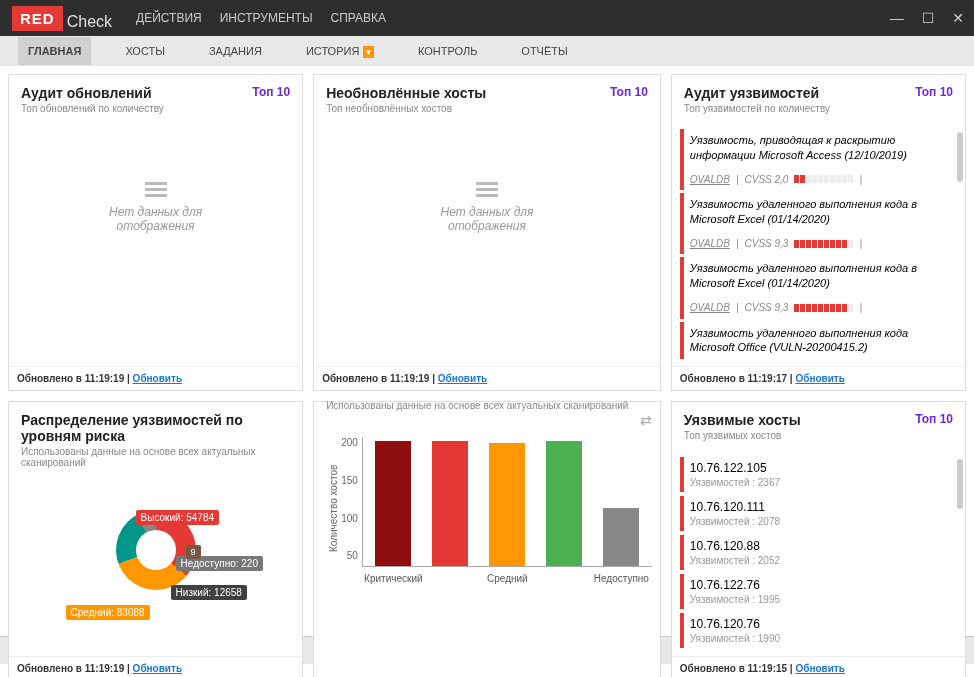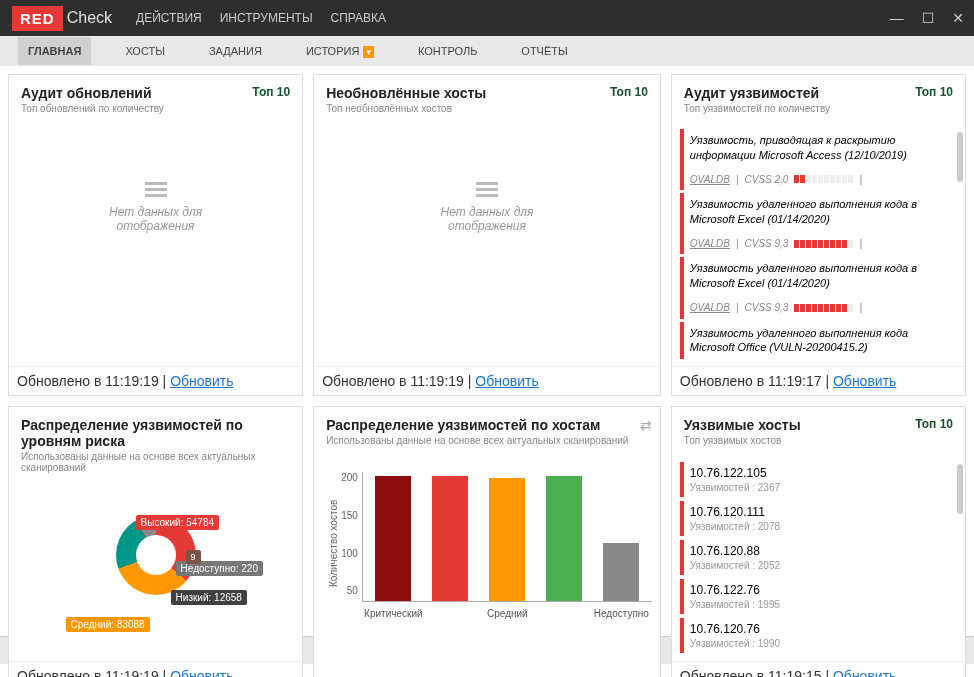--- a/index.html
+++ b/index.html
@@ -1,55 +1,55 @@
 <!DOCTYPE html>
 <html><head>
 <meta charset="utf-8">
 <style>
 * { margin: 0; padding: 0; box-sizing: border-box; font-family: Arial, sans-serif; }
 body { width: 974px; height: 677px; background: #fff; overflow: hidden; font-size: 12px; }
 .titlebar { height: 36px; background: #2e2e2e; color: #fff; display: flex; align-items: center; padding: 0 12px; position: relative; }
-.logo { display: flex; align-items: center; font-size: 16px; font-weight: 300; }
+.logo { display: flex; align-items: flex-end; font-size: 16px; font-weight: 300; }
 .logo-red { background: #e53935; color: #fff; padding: 4px 8px; font-weight: bold; font-size: 15px; letter-spacing: 1px; }
 .logo-check { color: #e0e0e0; margin-left: 4px; }
 .menu { display: flex; margin-left: 24px; gap: 18px; font-size: 12px; }
 .menu span { color: #ccc; cursor: pointer; }
 .winbtns { position: absolute; right: 10px; display: flex; gap: 18px; align-items: center; color: #ccc; font-size: 14px; }
 .winbtns span { cursor: pointer; }
 .tabbar { height: 30px; background: #e8e8e8; display: flex; align-items: center; padding-left: 18px; font-size: 11px; gap: 24px; }
 .tab { color: #444; cursor: pointer; padding: 8px 10px; }
 .tab.active { background: #d0d0d0; font-weight: bold; }
 .tab .filter-ic { background: #ff9800; color: #fff; padding: 1px 3px; font-size: 9px; margin-left: 4px; }
 .content { padding: 8px; display: grid; grid-template-columns: 1fr 1fr 1fr; gap: 10px; height: 570px; }
 .panel { border: 1px solid #ddd; background: #fff; position: relative; display: flex; flex-direction: column; }
 .panel-hdr { padding: 10px 12px 4px 12px; display: flex; justify-content: space-between; align-items: flex-start; }
 .panel-title { font-size: 14px; font-weight: bold; color: #222; }
 .panel-sub { font-size: 10px; color: #888; padding: 0 12px 8px 12px; margin-top: -2px; }
-.top10 { color: #14532d; font-size: 12px; font-weight: bold; }
+.top10 { color: #6d28d9; font-size: 12px; font-weight: bold; }
 .panel-body { flex: 1; overflow: hidden; padding: 4px 8px; position: relative; }
 .nodata { display: flex; flex-direction: column; align-items: center; justify-content: center; height: 160px; color: #999; font-style: italic; font-size: 12px; }
 .nodata-ic { width: 22px; height: 16px; margin-bottom: 10px; }
 .nodata-ic div { height: 3px; background: #bbb; margin: 3px 0; }
-.panel-ftr { border-top: 1px solid #eee; padding: 6px 8px; font-size: 14px; color: #333; }
+.panel-ftr { border-top: 1px solid #eee; padding: 6px 8px; font-size: 10px; color: #333; font-weight: bold; }
 .panel-ftr a { color: #1976d2; text-decoration: underline; cursor: pointer; }
 .vuln-item { border-left: 4px solid #e53935; padding: 4px 6px; margin: 3px 0; font-size: 11px; line-height: 1.35; font-style: italic; }
 .vuln-meta { font-size: 10px; color: #888; margin-top: 10px; display: flex; align-items: center; gap: 6px; }
 .vuln-meta .db { text-decoration: underline; }
 .cvss-bar { display: inline-flex; gap: 1px; }
 .cvss-bar span { width: 5px; height: 8px; background: #e53935; display: inline-block; }
 .cvss-bar span.empty { background: #eee; }
 .scroll-hint { position: absolute; right: 2px; top: 10px; width: 6px; height: 50px; background: #ccc; border-radius: 3px; }
 .host-item { border-left: 4px solid #e53935; padding: 4px 6px; margin: 4px 0; font-size: 12px; }
 .host-item .cnt { font-size: 10px; color: #999; margin-top: 2px; }
 .donut-wrap { position: relative; width: 160px; height: 120px; margin: 30px auto 0 auto; }
 .donut { width: 80px; height: 80px; border-radius: 50%; margin: 20px auto; background: conic-gradient(#e53935 0 130deg, #ff9800 130deg 250deg, #009688 250deg 330deg, #888 330deg 360deg); position: relative; }
 .donut::after { content: ''; position: absolute; top: 20px; left: 20px; width: 40px; height: 40px; background: #fff; border-radius: 50%; }
 .lbl { position: absolute; font-size: 10px; color: #fff; padding: 2px 5px; border-radius: 2px; white-space: nowrap; }
 .lbl.red { background: #e53935; top: 0px; left: 60px; }
-.lbl.orange { background: #ff9800; top: 102px; left: -10px; }
+.lbl.orange { background: #ff9800; top: 95px; left: -10px; }
 .lbl.teal { background: #404040; top: 75px; left: 95px; }
 .lbl.gray { background: #777; top: 46px; left: 100px; }
 .lbl.brown { background: #795548; top: 35px; left: 110px; font-size: 9px; }
 .barchart { display: flex; height: 160px; padding: 10px 0 0 6px; justify-content: center; }
 .ylabel { writing-mode: vertical-rl; transform: rotate(180deg); font-size: 10px; color: #666; text-align: center; }
 .yaxis { display: flex; flex-direction: column; justify-content: space-between; font-size: 10px; color: #666; padding: 4px 4px 22px 2px; text-align: right; }
 .bars { flex: 1; display: flex; align-items: flex-end; gap: 12px; border-left: 1px solid #aaa; border-bottom: 1px solid #aaa; padding: 0 8px; height: 130px; margin-top: 4px; position: relative; }
 .bar-col { display: flex; flex-direction: column; align-items: center; width: 45px; }
 .bar { width: 36px; }
 .bar-lbl { font-size: 10px; color: #555; margin-top: 4px; position: absolute; top: 132px; }
@@ -212,23 +212,20 @@
         <div class="lbl brown">9</div>
       </div>
     </div>
     <div class="panel-ftr">
       <span>Обновлено в </span><span>11:19:19</span> | <a>Обновить</a>
     </div>
   </div>
 
   <div class="panel">
     <span class="swap-ic">⇄</span>
-    <div class="panel-hdr">
-      <span class="panel-title">Распределение уязвимостей по хостам</span>
-    </div>
     <div class="panel-sub">Использованы данные на основе всех актуальных сканирований</div>
     <div class="panel-body">
       <div class="barchart">
         <div class="ylabel">Количество хостов</div>
         <div class="yaxis">
           <span>200</span>
           <span>150</span>
           <span>100</span>
           <span>50</span>
         </div>

